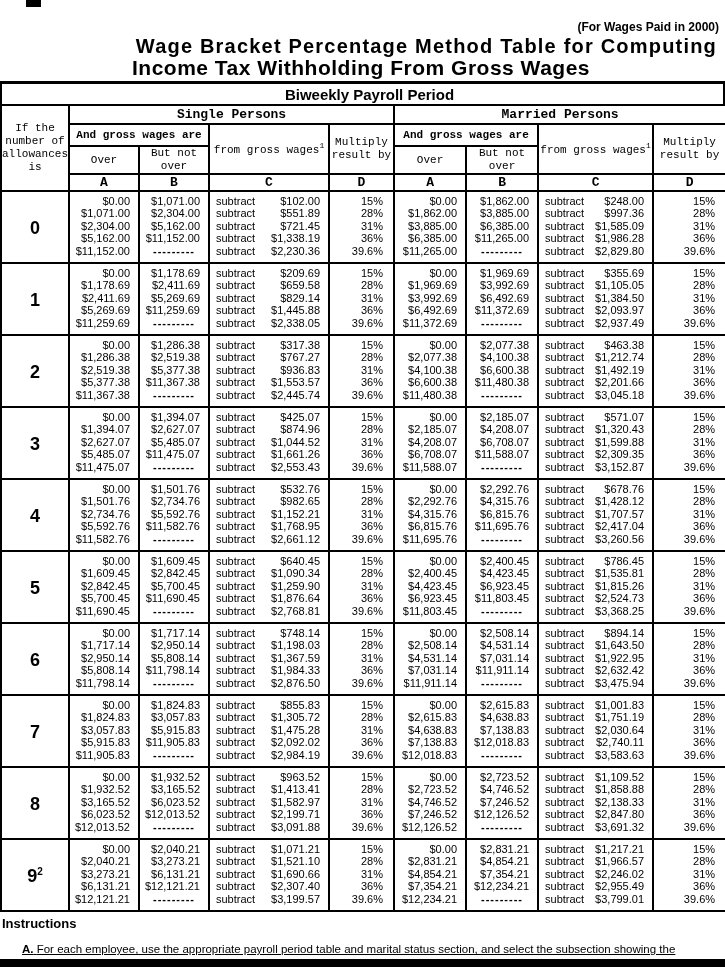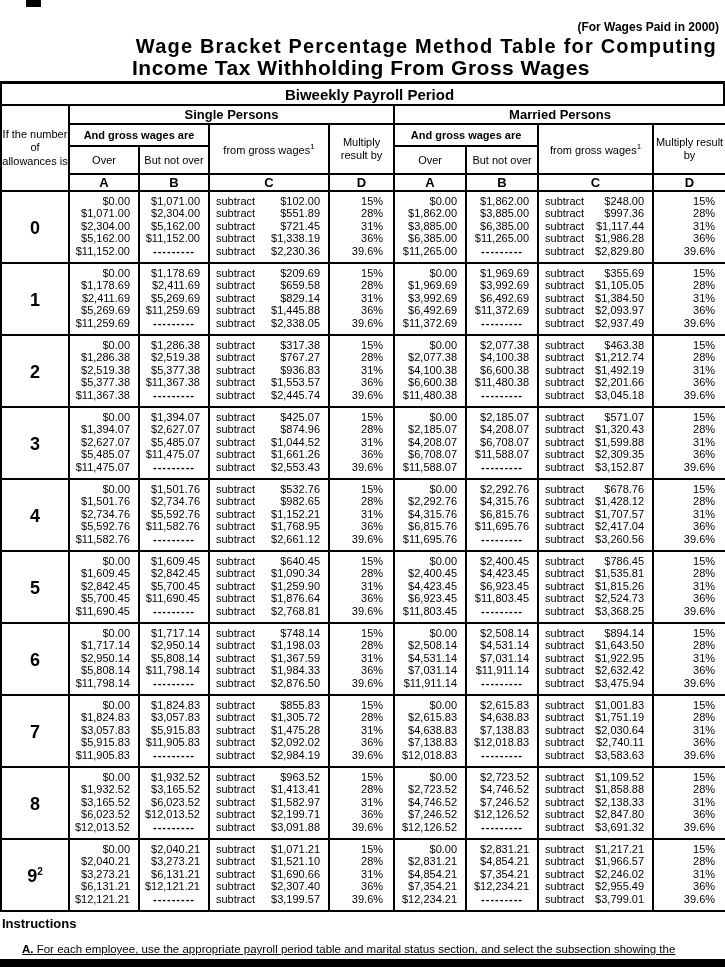--- a/index.html
+++ b/index.html
@@ -10,21 +10,21 @@
   .scan-mark{position:absolute;left:26px;top:0;width:15px;height:7px;background:#000;}
   .paid-note{text-align:right;font-weight:bold;font-size:12px;padding:20px 6px 0 0;}
   .title1{text-align:right;font-weight:bold;font-size:20px;letter-spacing:1.2px;padding:1px 8px 0 0;line-height:1.1;}
   .title2{text-align:center;font-weight:bold;font-size:21px;letter-spacing:0.5px;padding:0 3px 2px 0;line-height:1.05;}
   .period-band{
     border-top:3px solid #000;border-left:2px solid #000;border-right:2px solid #000;
     text-align:center;font-weight:bold;font-size:15px;padding:2px 0 1px 14px;
   }
   table{border-collapse:collapse;width:725px;table-layout:fixed;}
   td,th{border:2px solid #000;padding:0;vertical-align:top;overflow:hidden;}
-  th{font-weight:normal;}
+  th{font-weight:normal;font-family:Liberation Mono, monospace;}
   .hsec{font-weight:bold;font-size:13px;text-align:center;height:17px;vertical-align:middle;}
   .hgross{font-weight:bold;font-size:11px;text-align:center;height:20px;vertical-align:middle;}
   .hmid{font-size:11px;text-align:center;vertical-align:middle;line-height:1.2;}
   .hsub{font-size:11px;text-align:center;height:26px;vertical-align:middle;line-height:1.15;}
   .hletter{font-weight:bold;font-size:13px;text-align:center;height:14px;vertical-align:middle;}
   .hallow{font-size:11px;text-align:center;vertical-align:middle;line-height:1.2;}
   td.allow{vertical-align:middle;text-align:center;font-weight:bold;font-size:18px;}
   td.allow sup{font-size:10px;font-weight:bold;}
   tbody td{height:67px;padding-top:3px;}
   .num div{text-align:right;padding-right:8px;line-height:12.4px;white-space:nowrap;}
@@ -156,21 +156,21 @@
           <div>
             <span>subtract</span>
             <span>$248.00</span>
           </div>
           <div>
             <span>subtract</span>
             <span>$997.36</span>
           </div>
           <div>
             <span>subtract</span>
-            <span>$1,117.44</span>
+            <span>$1,585.09</span>
           </div>
           <div>
             <span>subtract</span>
             <span>$1,986.28</span>
           </div>
           <div>
             <span>subtract</span>
             <span>$2,829.80</span>
           </div>
         </td>

